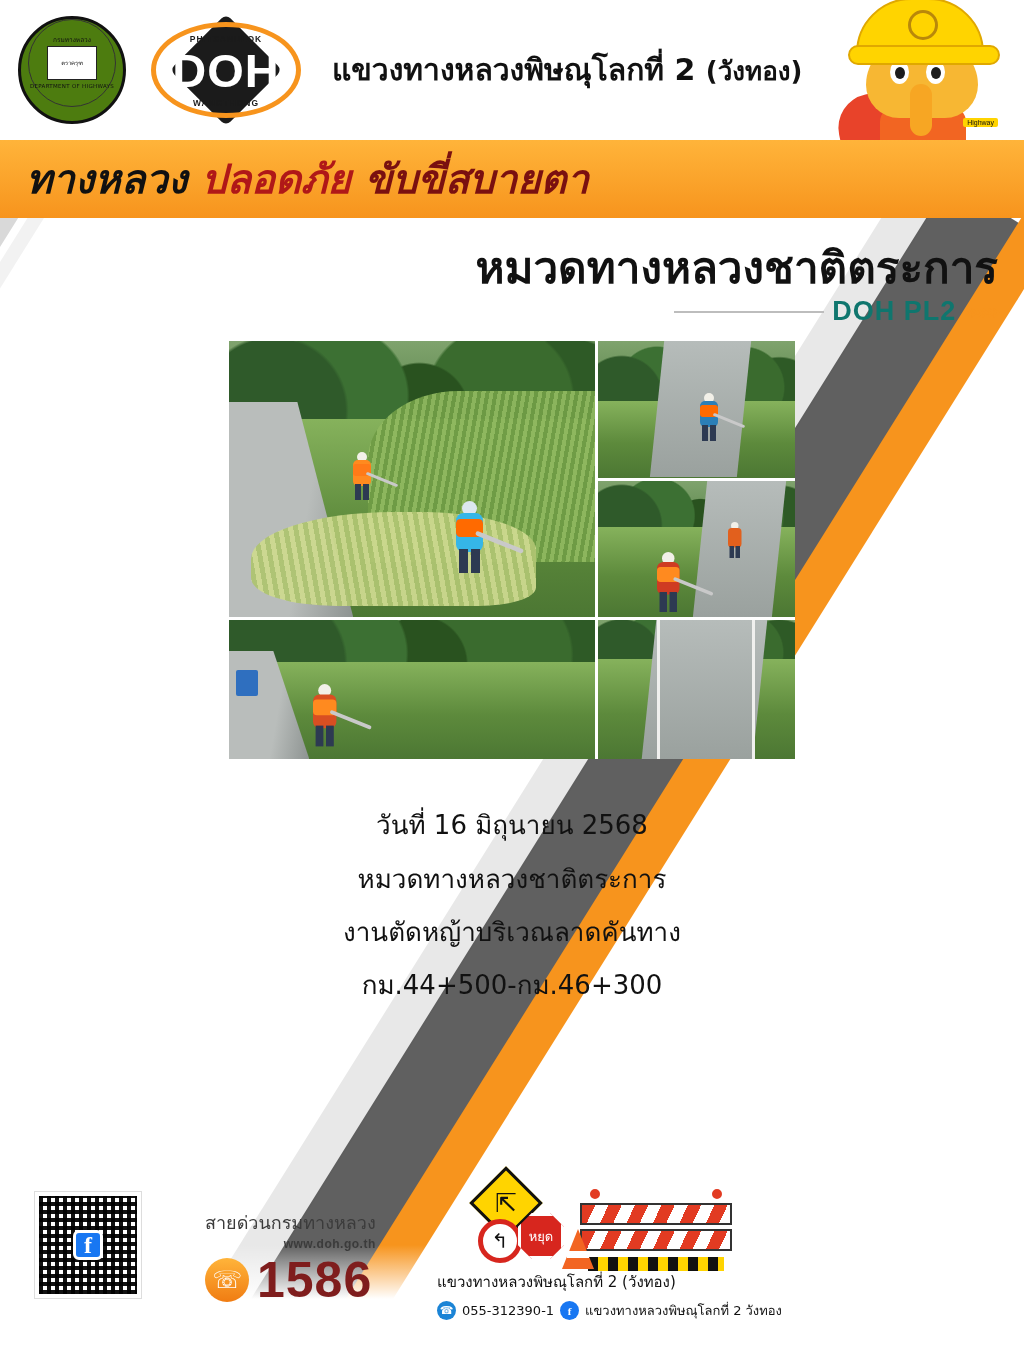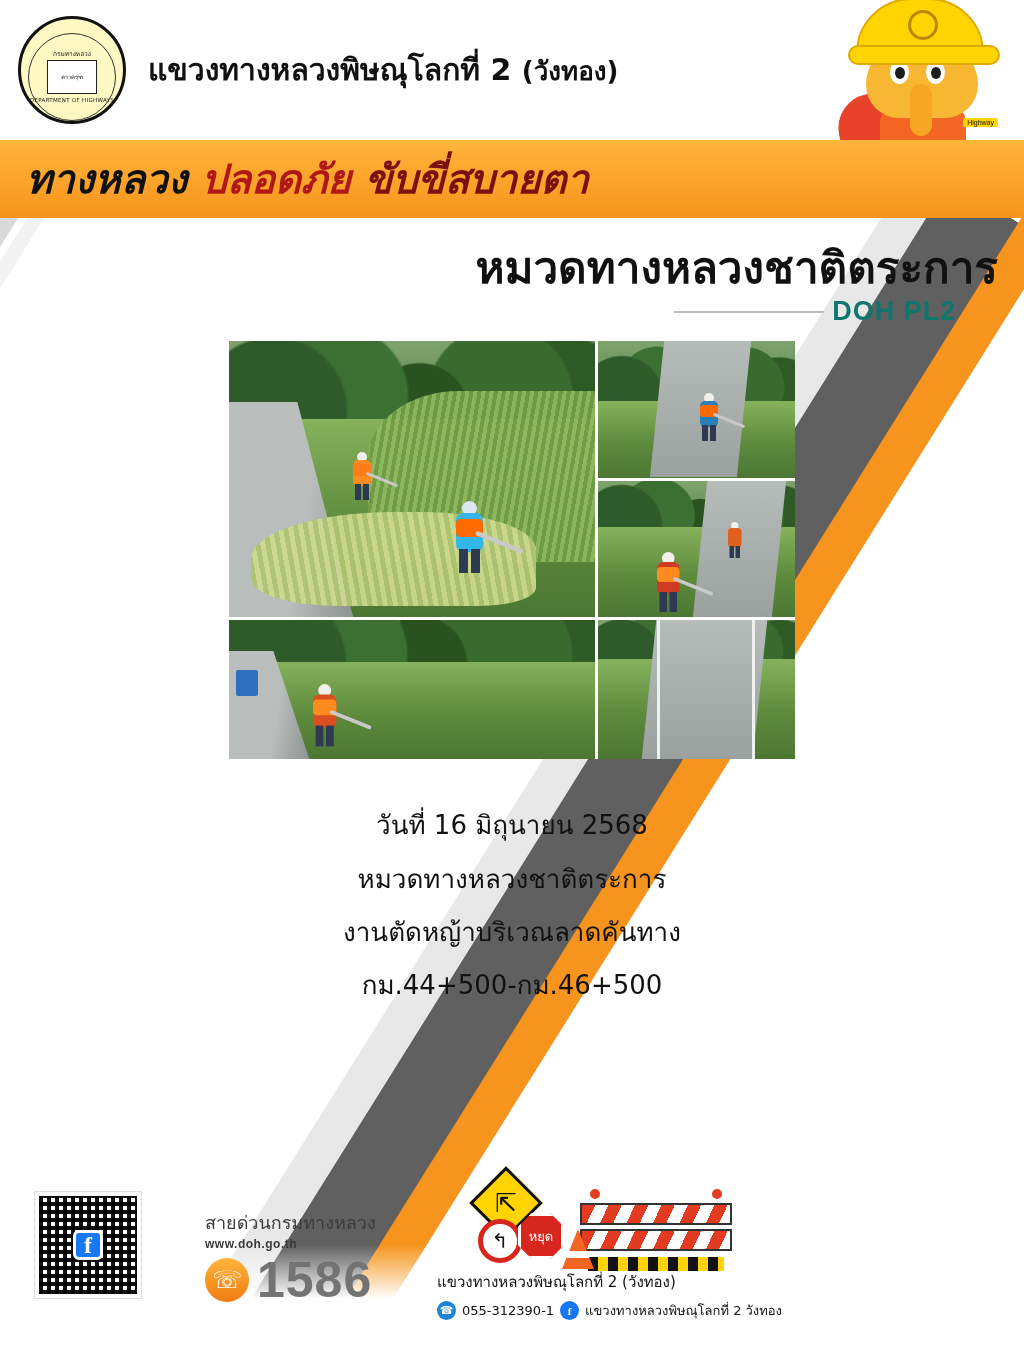--- a/index.html
+++ b/index.html
@@ -39,22 +39,22 @@
     display:flex; align-items:center;
     padding-left:10px;
   }
   .header-band {
     position:absolute; left:0; top:0; width:100%; height:140px;
     background:linear-gradient(to right,#ffffff 0%,#ffffff 60%,#ffffff 100%);
   }
   .seal {
     position:relative; z-index:2;
     width:108px; height:108px; border-radius:50%;
-    border:3px solid #111; background:#fef9c3;
-    display:flex; flex-direction:column; align-items:center; justify-content:flex-end;
+    border:3px solid #111; background:#4d7c0f;
+    display:flex; flex-direction:column; align-items:center; justify-content:flex-start;
     margin-left:8px;
     flex:none;
   }
   .seal .seal-ring {
     width:88px; height:88px; border-radius:50%; border:1px solid #333;
     display:flex; align-items:center; justify-content:center; flex-direction:column;
     font-size:5px; color:#111; text-align:center; line-height:1.3;
   }
   .seal .seal-emblem {
     width:50px; height:34px; border:1px solid #222; background:#fff;
@@ -236,33 +236,33 @@
     repeating-linear-gradient(0deg,#111 0 4px,#fff 4px 8px);
     background-blend-mode:multiply; position:relative;
   }
   .qr-fb {
     position:absolute; left:50%; top:50%; transform:translate(-50%,-50%);
     width:30px; height:30px; border-radius:6px; background:#1877f2; color:#fff;
     font-family:"Liberation Serif", serif; font-weight:bold; font-size:24px;
     display:flex; align-items:center; justify-content:center; border:3px solid #fff;
   }
   .hotline {
-    position:absolute; left:205px; bottom:60px; text-align:left;
+    position:absolute; left:205px; bottom:60px; text-align:right;
   }
   .hotline .cap1 { font-size:18px; color:#3b3b3b; }
   .hotline .cap2 { font-family:"Liberation Sans", sans-serif; font-weight:bold; font-size:12px; color:#3b3b3b; letter-spacing:.5px; }
   .hotline .num-row { display:flex; align-items:center; gap:8px; margin-top:4px; }
   .hotline .phone-ic {
     width:44px; height:44px; border-radius:50%;
     background:linear-gradient(#ffb43a,#f07c12); color:#fff;
     display:flex; align-items:center; justify-content:center; font-size:24px;
   }
   .hotline .num {
     font-family:"Liberation Sans", sans-serif; font-weight:bold; font-size:50px;
-    color:#737373; letter-spacing:1px; line-height:1;
+    color:#7f1d1d; letter-spacing:1px; line-height:1;
   }
   .signs { position:absolute; left:470px; bottom:78px; width:280px; height:110px; }
   .sign-diamond {
     position:absolute; left:10px; top:0; width:52px; height:52px; background:#ffd400;
     border:3px solid #111; transform:rotate(45deg);
   }
   .sign-diamond span{ position:absolute; inset:0; transform:rotate(-45deg);
     display:flex;align-items:center;justify-content:center;font-size:26px;color:#111;}
   .sign-stop {
     position:absolute; left:48px; top:36px; width:46px; height:46px; background:#d7261e;
@@ -322,20 +322,27 @@
   <div class="header-band"></div>
 
   <div class="seal">
     <div class="seal-ring">
       <div class="seal-top">กรมทางหลวง</div>
       <div class="seal-emblem">ตราครุฑ</div>
       <div class="seal-bot">DEPARTMENT OF HIGHWAYS</div>
     </div>
   </div>
 
+  <div class="doh-logo">
+    <div class="diamond"></div>
+    <div class="ring"></div>
+    <div class="top-label">PHITSANULOK</div>
+    <div class="txt">DOH</div>
+    <div class="bot-label">WANGTHONG</div>
+  </div>
 
   <div class="header-titles">
     <div class="t1">
       <span>แขวงทางหลวงพิษณุโลกที่ 2</span>
       <span class="sub">(วังทอง)</span>
     </div>
   </div>
 
   <div class="mascot">
     <div class="m-cape"></div>
@@ -455,21 +462,21 @@
     <div class="road-vert" style="left:26%; width:56%;"></div>
     <div class="road-edge" style="left:30%;"></div>
     <div class="road-edge" style="left:78%;"></div>
   </div>
 </div>
 
 <div class="body-text">
   <div class="line">วันที่ 16 มิถุนายน 2568</div>
   <div class="line">หมวดทางหลวงชาติตระการ</div>
   <div class="line">งานตัดหญ้าบริเวณลาดคันทาง</div>
-  <div class="line">กม.44+500-กม.46+500</div>
+  <div class="line">กม.44+500-กม.46+300</div>
 </div>
 
 <div class="footer">
 
   <div class="qr">
     <div class="qr-grid">
       <div class="qr-fb">f</div>
     </div>
   </div>
 

